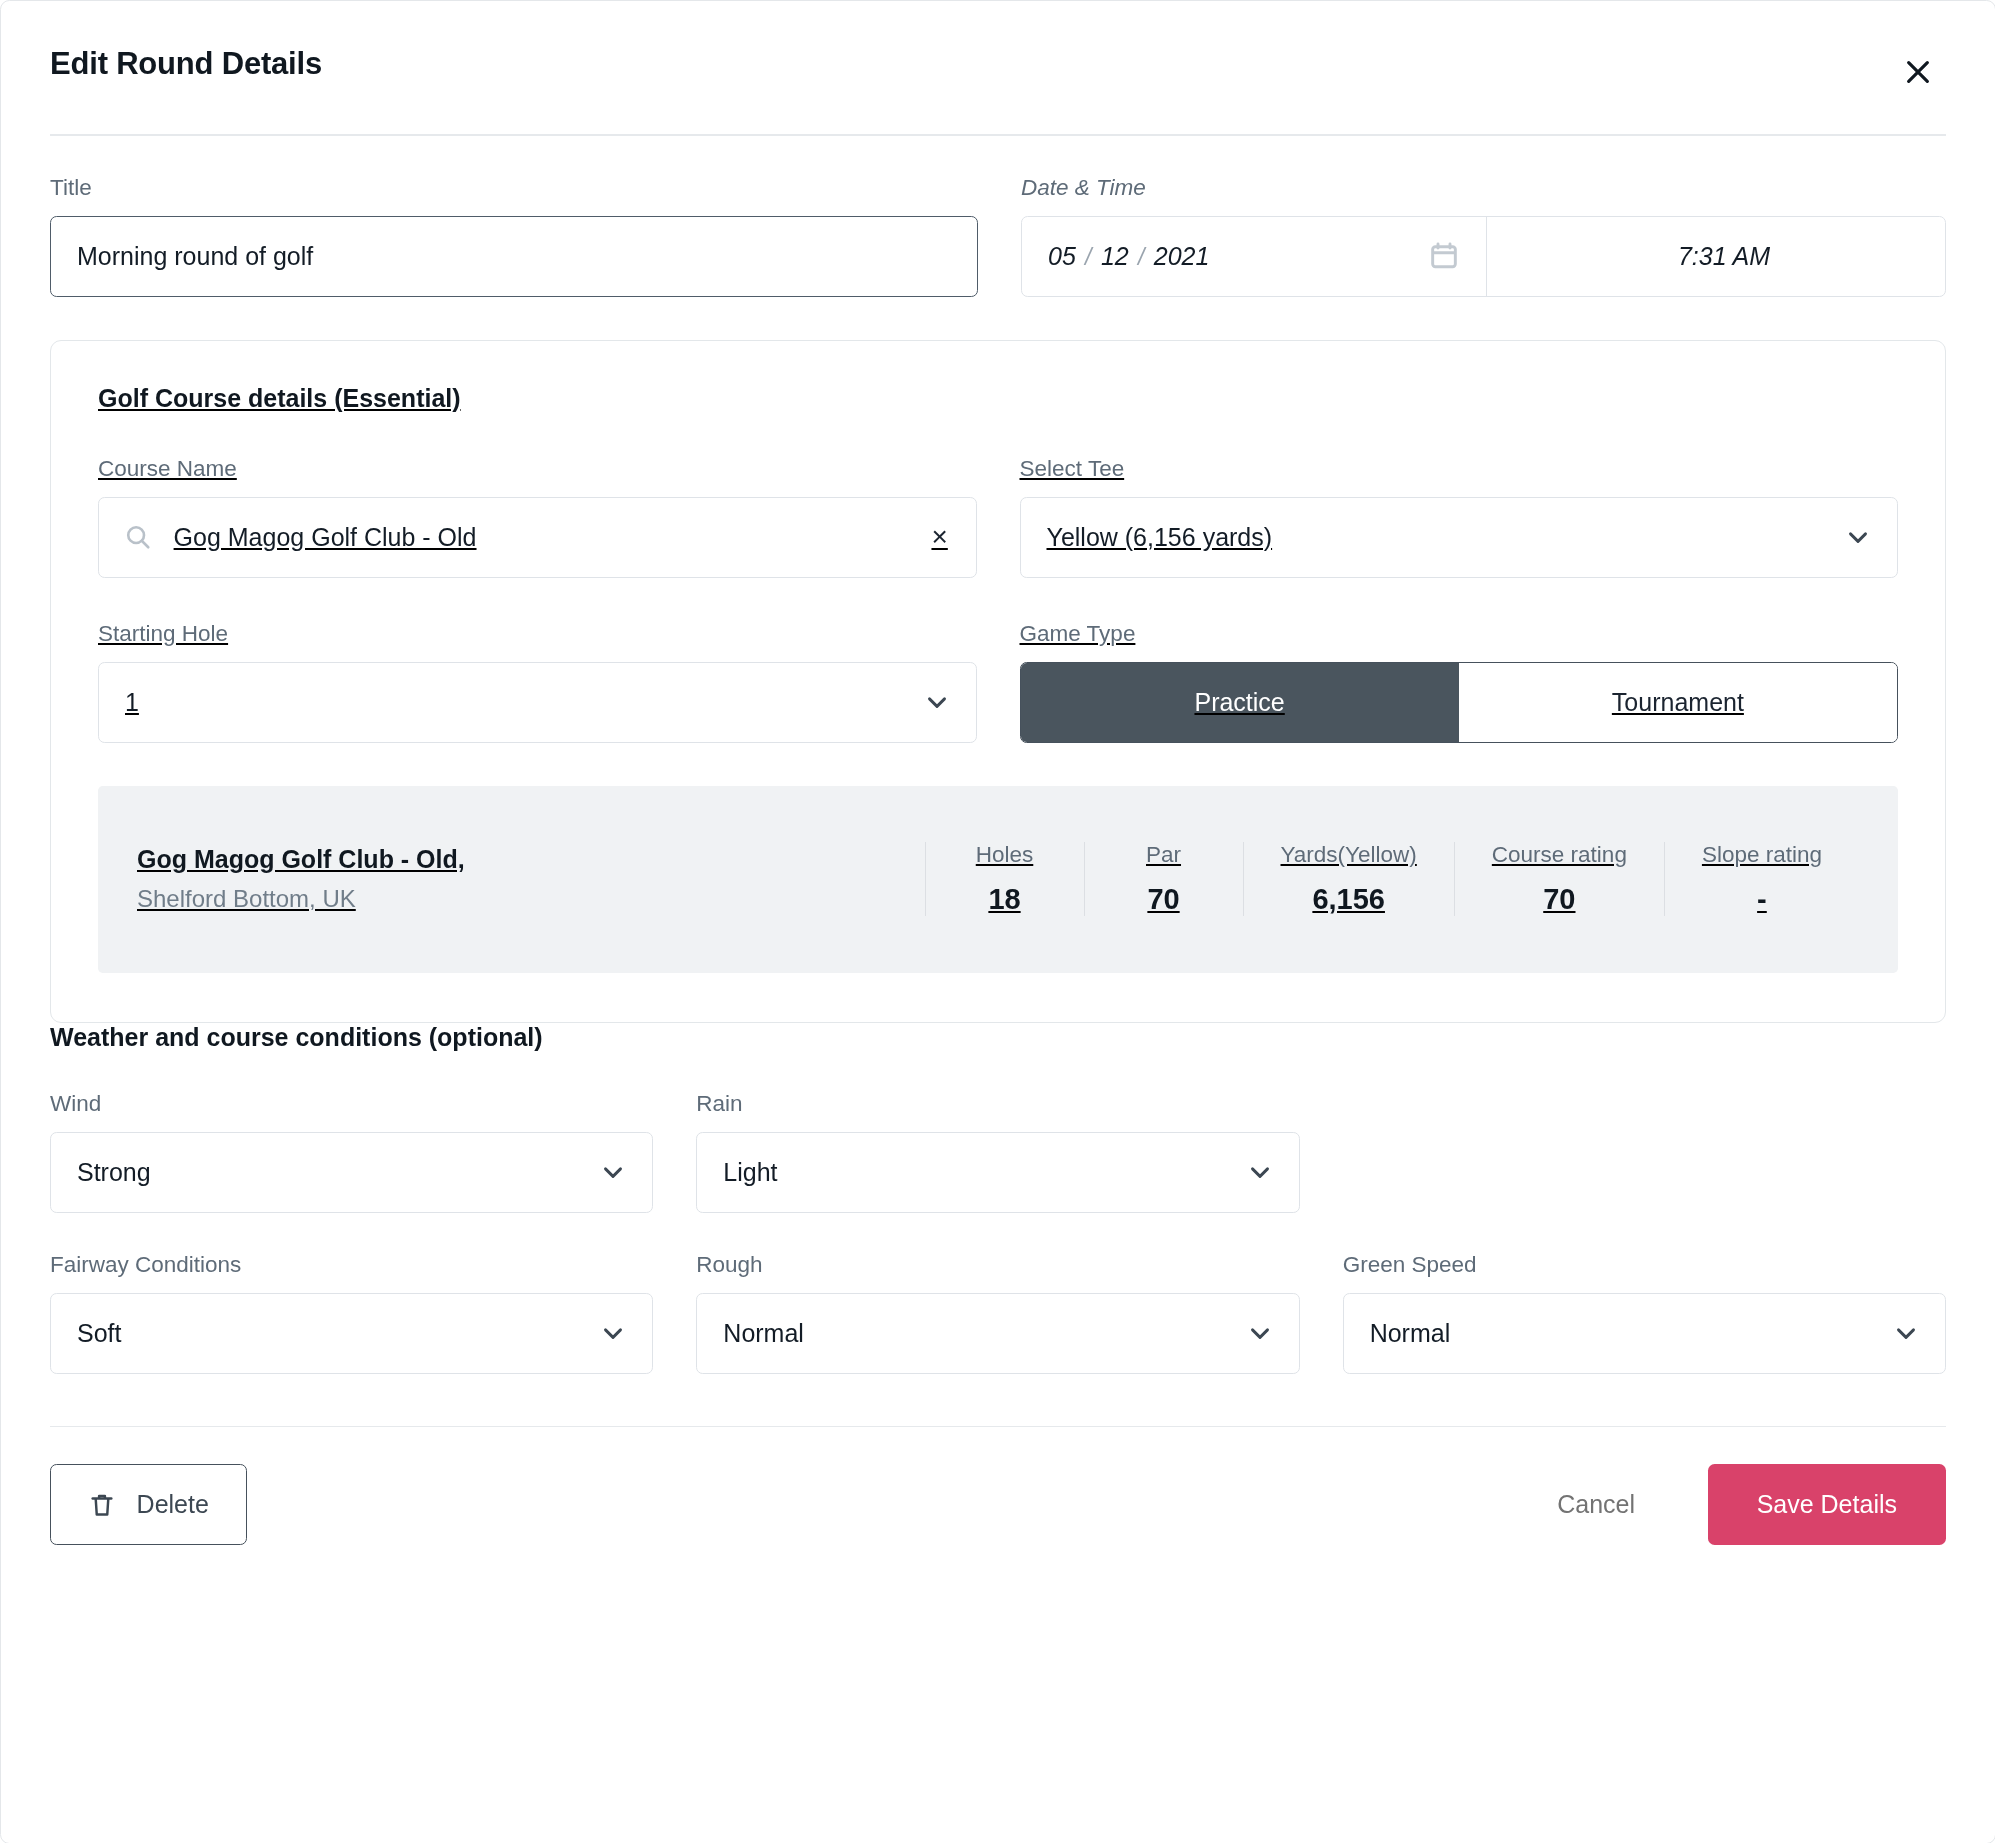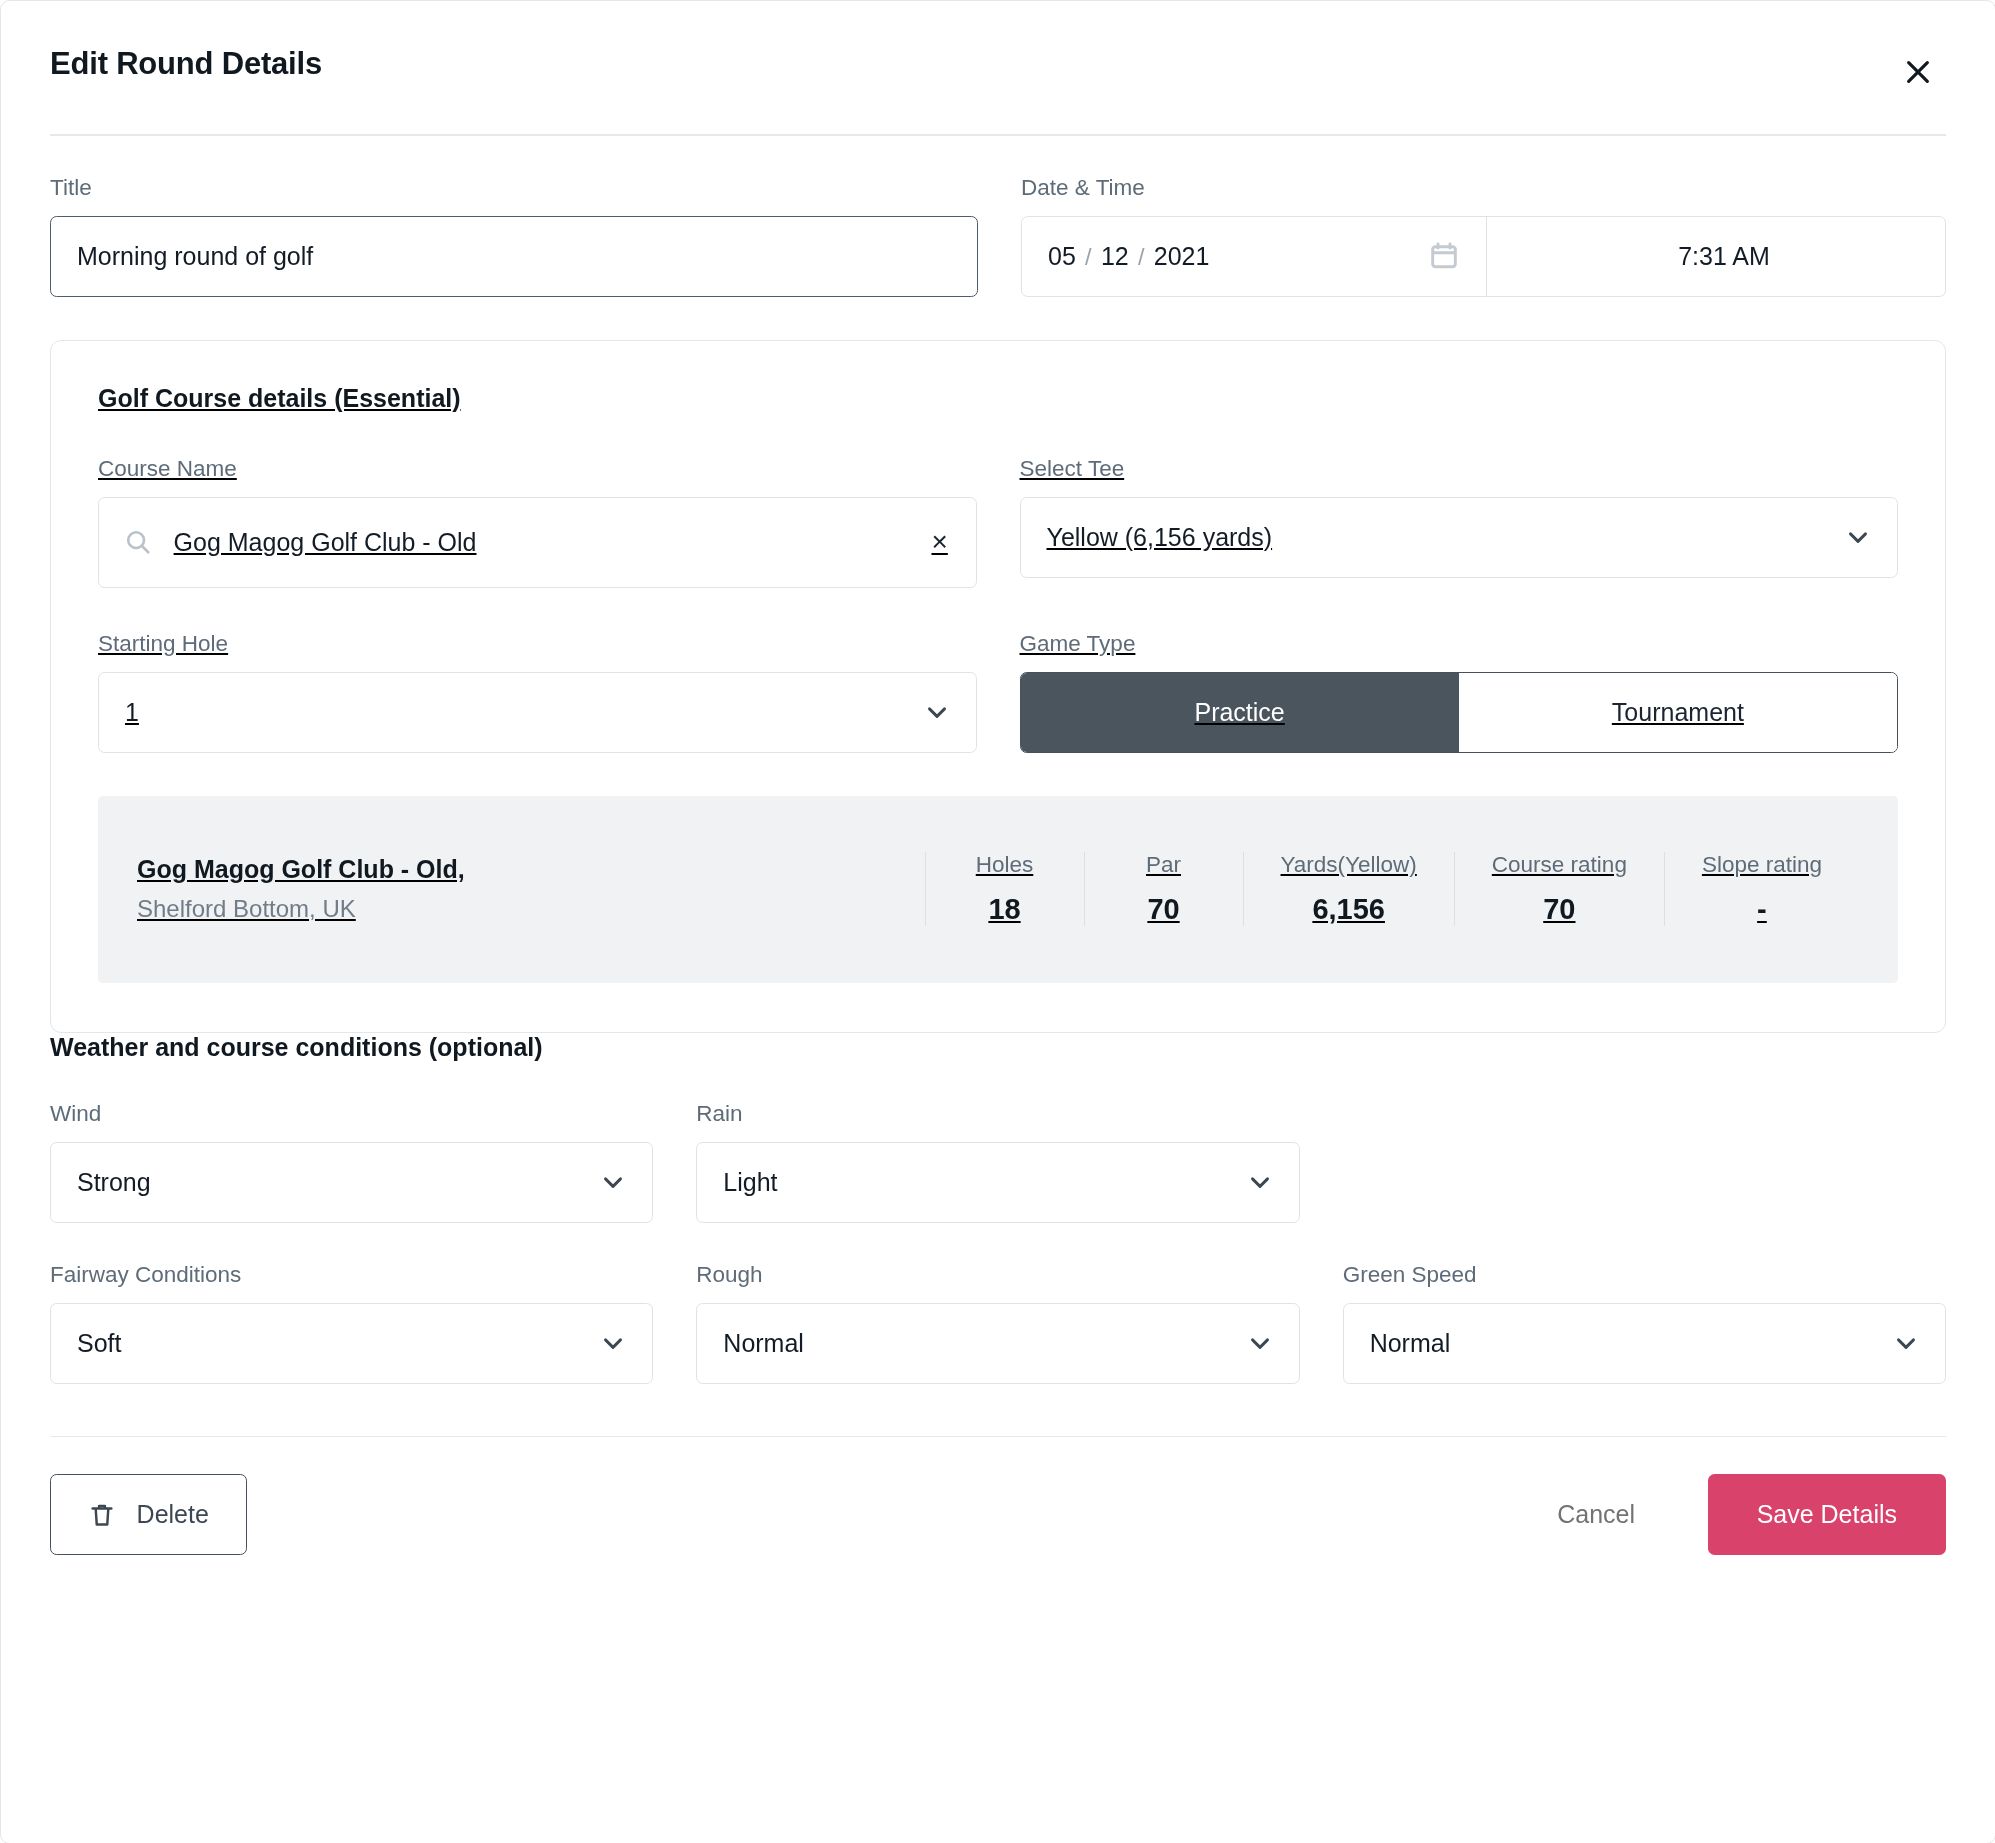--- a/index.html
+++ b/index.html
@@ -74,21 +74,21 @@
   }
   .input-box.focused { border-color: #4f5c69; }
 
   
   .row-title {
     display: flex;
     gap: 43px;
     padding-top: 39px;
   }
   .col-title { width: 928px; }
-  .col-datetime { flex: 1; }
+  .col-datetime { flex: 1; font-style: italic; }
 
   .datetime-wrap {
     display: flex;
     height: 81px;
     border: 1.9px solid #dfe3e8;
     border-radius: 6.6px;
     overflow: hidden;
     gap: 16px;
   }
   .date-part {
@@ -126,21 +126,21 @@
     color: #101820;
     margin-bottom: 43px;
   }
   .grid-2 {
     display: flex;
     gap: 43px;
   }
   .grid-2 > div { flex: 1; }
 
   .search-box {
-    height: 91px;
+    height: 81px;
     border: 1.9px solid #dfe3e8;
     border-radius: 6.6px;
     display: flex;
     align-items: center;
     padding: 0 24px;
     gap: 20.6px;
   }
   .search-box .val {
     flex: 1;
     font-size: 25px;

